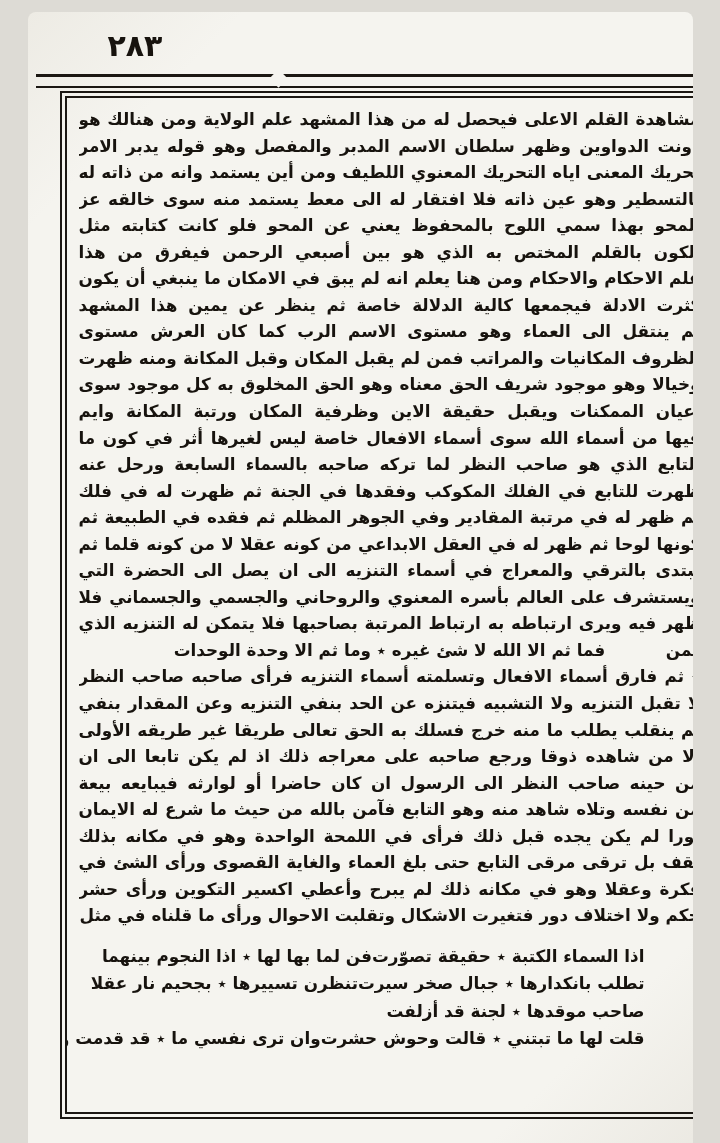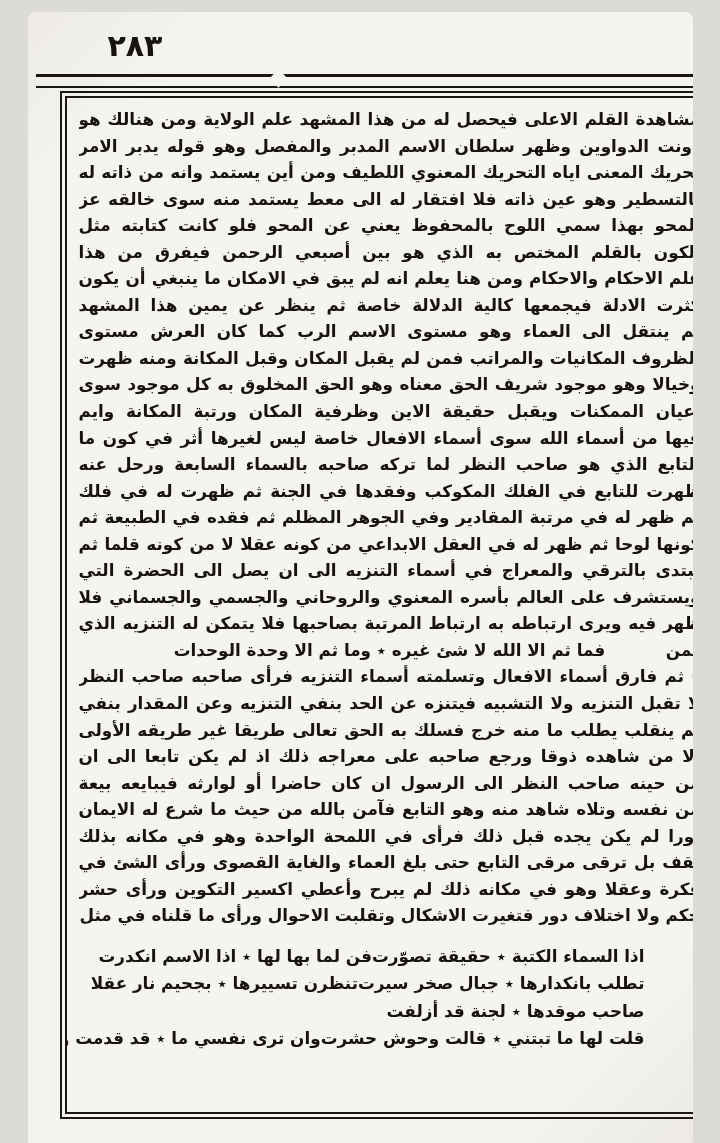--- a/index.html
+++ b/index.html
@@ -114,21 +114,21 @@
           <div class="tline">الا من شاهده ذوقا ورجع صاحبه على معراجه ذلك اذ لم يكن تابعا الى ان وصل الى جسده فاجتمع مع رفيقه فبادر</div>
           <div class="tline">من حينه صاحب النظر الى الرسول ان كان حاضرا أو لوارثه فيبايعه بيعة الايمان والرضوان على يديه ثم يؤمن به وآية</div>
           <div class="tline">من نفسه وتلاه شاهد منه وهو التابع فآمن بالله من حيث ما شرع له الايمان به لا من حيث دليله فوجد عنده وفي قلبه</div>
           <div class="tline">نورا لم يكن يجده قبل ذلك فرأى في اللمحة الواحدة وهو في مكانه بذلك النور جميع ما رآه مع التابع في معراجه الاول ولم</div>
           <div class="tline">يقف بل ترقى مرقى التابع حتى بلغ العماء والغاية القصوى ورأى الشئ في الاشياء ورأى وجوب وجود ما أوجد ما حال وجوده</div>
           <div class="tline">فكرة وعقلا وهو في مكانه ذلك لم يبرح وأعطي اكسير التكوين ورأى حشر الاجساد من طور الى طور باختلاف</div>
           <div class="tline closing">حكم ولا اختلاف دور فتغيرت الاشكال وتقلبت الاحوال ورأى ما قلناه في مثل ذلك</div>
           <div class="poem">
             <div class="poem-row">
               <span class="poem-pair">اذا السماء الكتبة ٭ حقيقة تصوّرت</span>
-              <span class="poem-pair">فن لما بها لها ٭ اذا الاسم انكدرت</span>
+              <span class="poem-pair">فن لما بها لها ٭ اذا النجوم بينهما</span>
             </div>
             <div class="poem-row">
               <span class="poem-pair">تطلب بانكدارها ٭ جبال صخر سيرت</span>
               <span class="poem-pair">تنظرن تسييرها ٭ بجحيم نار عقلا</span>
             </div>
             <div class="poem-row">
               <span class="poem-pair">صاحب موقدها ٭ لجنة قد أزلفت</span>
             </div>
             <div class="poem-row">
               <span class="poem-pair">قلت لها ما تبتني ٭ قالت وحوش حشرت</span>

